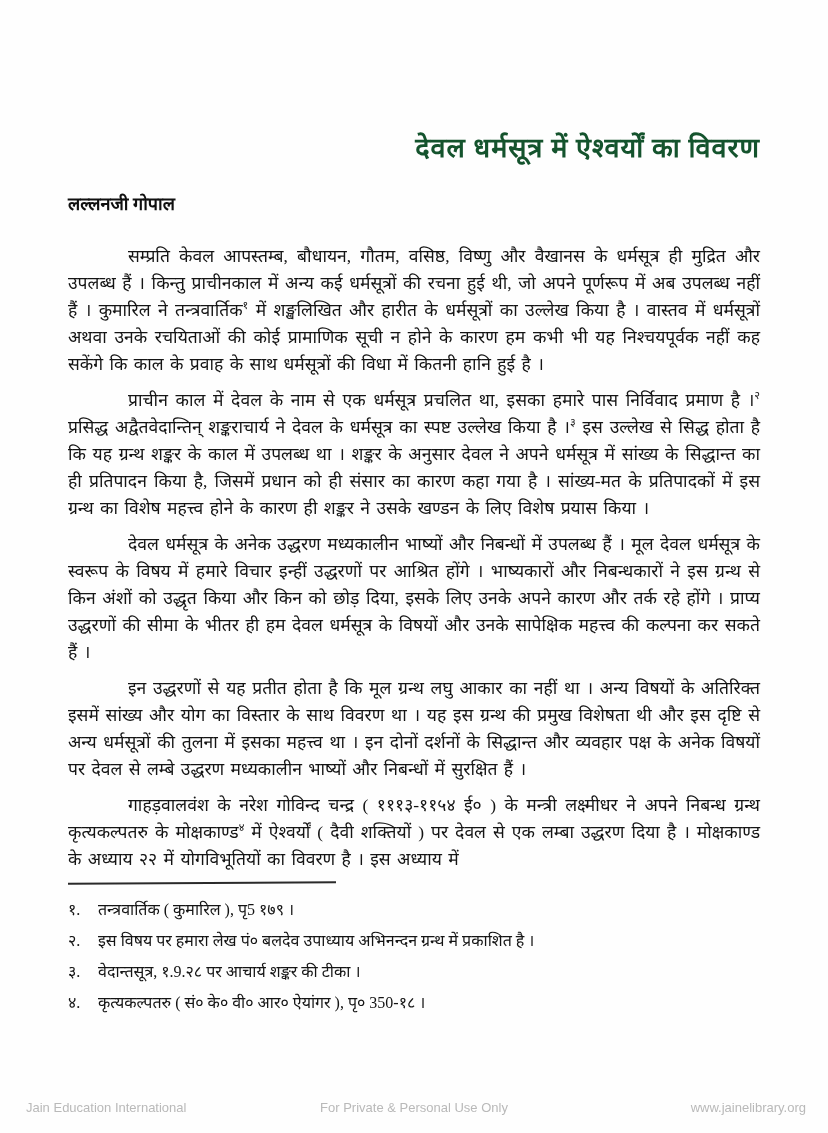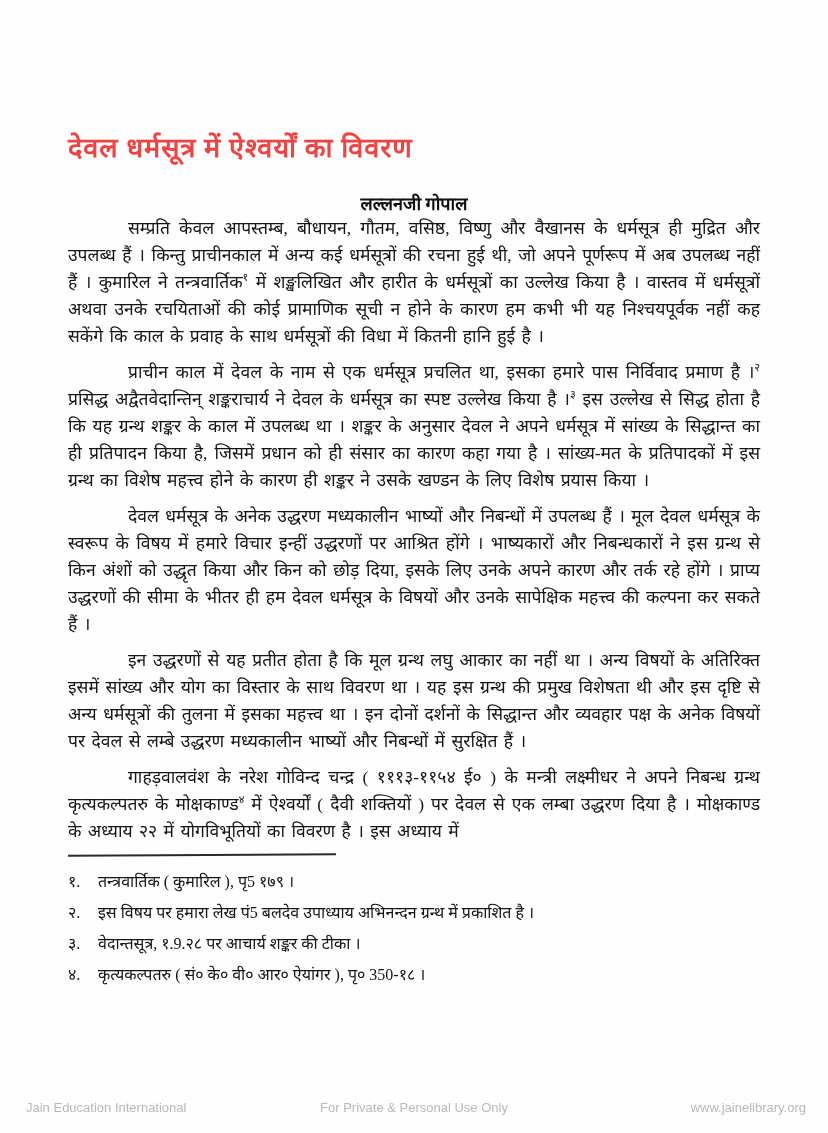--- a/index.html
+++ b/index.html
@@ -14,34 +14,34 @@
   .page {
     position: absolute; inset: 0;
     background: #fefefe;
   }
   .content {
     width: 692px;
     margin: 0 auto;
     padding-top: 128px;
   }
   .title {
-    text-align: left;
+    text-align: right;
     font-size: 27px;
     font-weight: bold;
     letter-spacing: 1px;
-    color: #ef4444;
+    color: #14532d;
   }
   .author {
-    text-align: center;
+    text-align: left;
     font-size: 18px;
     font-weight: bold;
     margin-top: 26px;
     color: #101010;
   }
-  .body-text { }
+  .body-text { margin-top: 28px; }
   .body-text p {
     font-size: 17.5px;
     line-height: 27px;
     text-align: justify;
     text-indent: 60px;
     margin-bottom: 9px;
     word-spacing: 2px;
   }
   .body-text p sup,
   .footnotes sup {
@@ -100,21 +100,21 @@
 
     <hr class="footnote-sep">
 
     <ul class="footnotes" id="footnote-list">
         <li>
           <span class="fn-num">१.</span>
           <span class="fn-text">तन्त्रवार्तिक ( कुमारिल ), पृ5 १७९ ।</span>
         </li>
         <li>
           <span class="fn-num">२.</span>
-          <span class="fn-text">इस विषय पर हमारा लेख पं5 बलदेव उपाध्याय अभिनन्दन ग्रन्थ में प्रकाशित है ।</span>
+          <span class="fn-text">इस विषय पर हमारा लेख पं० बलदेव उपाध्याय अभिनन्दन ग्रन्थ में प्रकाशित है ।</span>
         </li>
         <li>
           <span class="fn-num">३.</span>
           <span class="fn-text">वेदान्तसूत्र, १.9.२८ पर आचार्य शङ्कर की टीका ।</span>
         </li>
         <li>
           <span class="fn-num">४.</span>
           <span class="fn-text">कृत्यकल्पतरु ( सं० के० वी० आर० ऐयांगर ), पृ० 350-१८ ।</span>
         </li>
       </ul>

